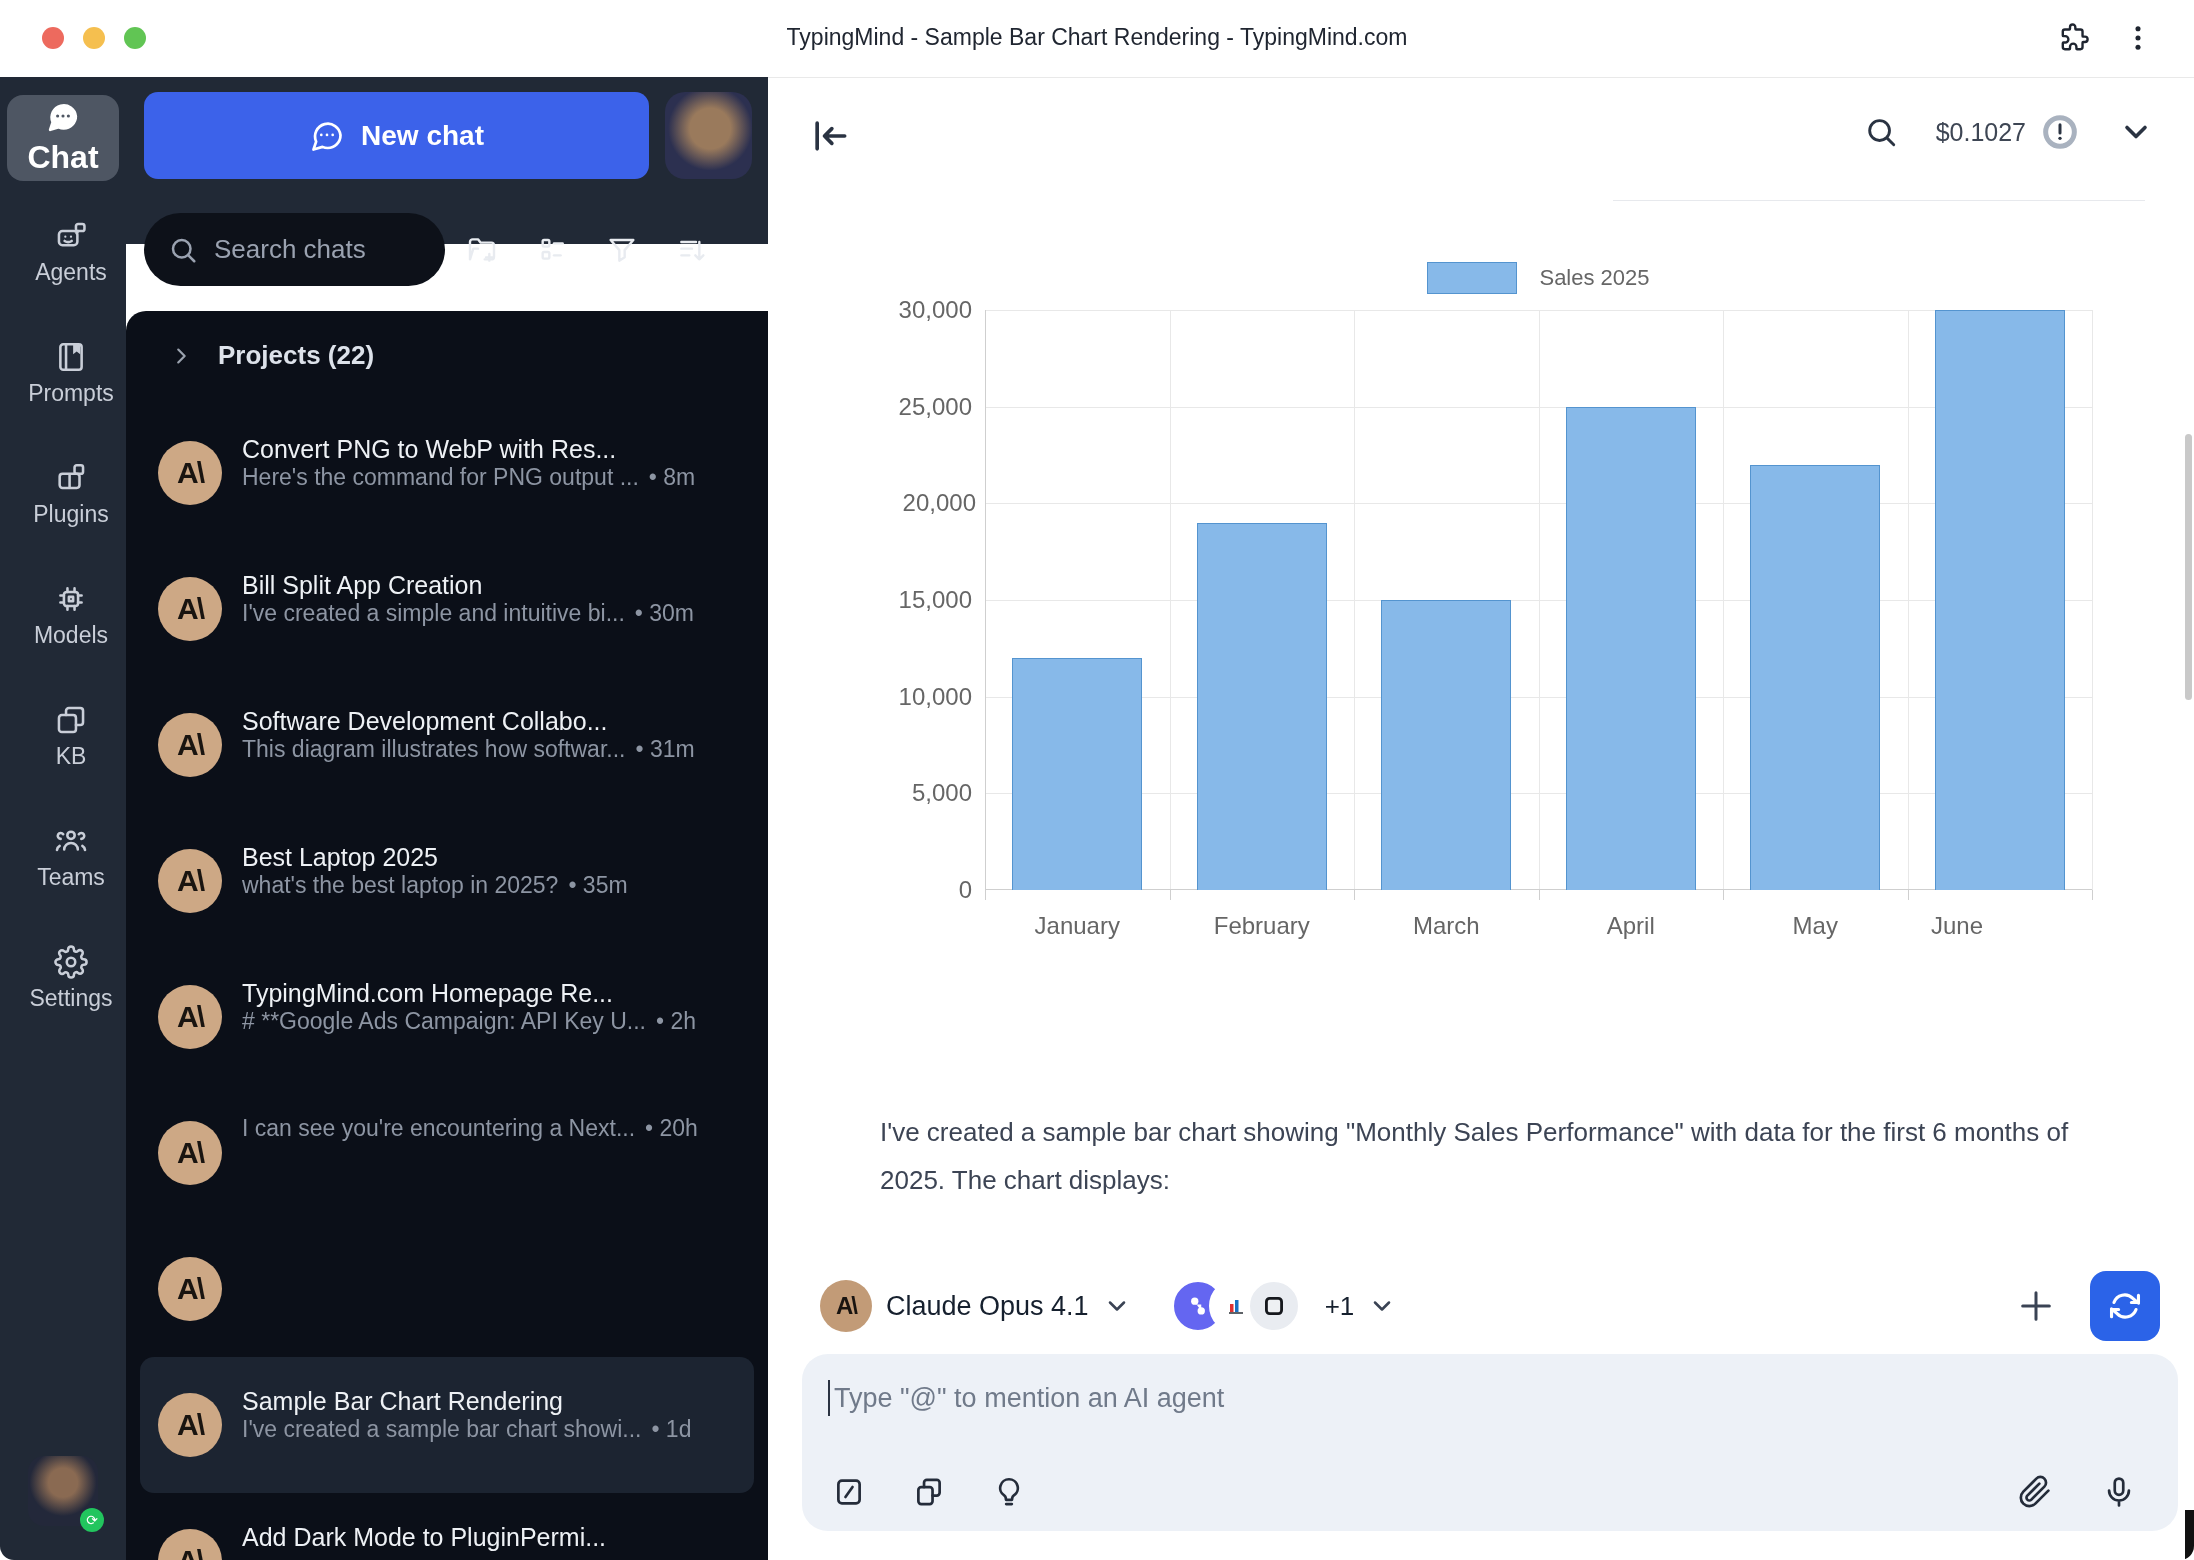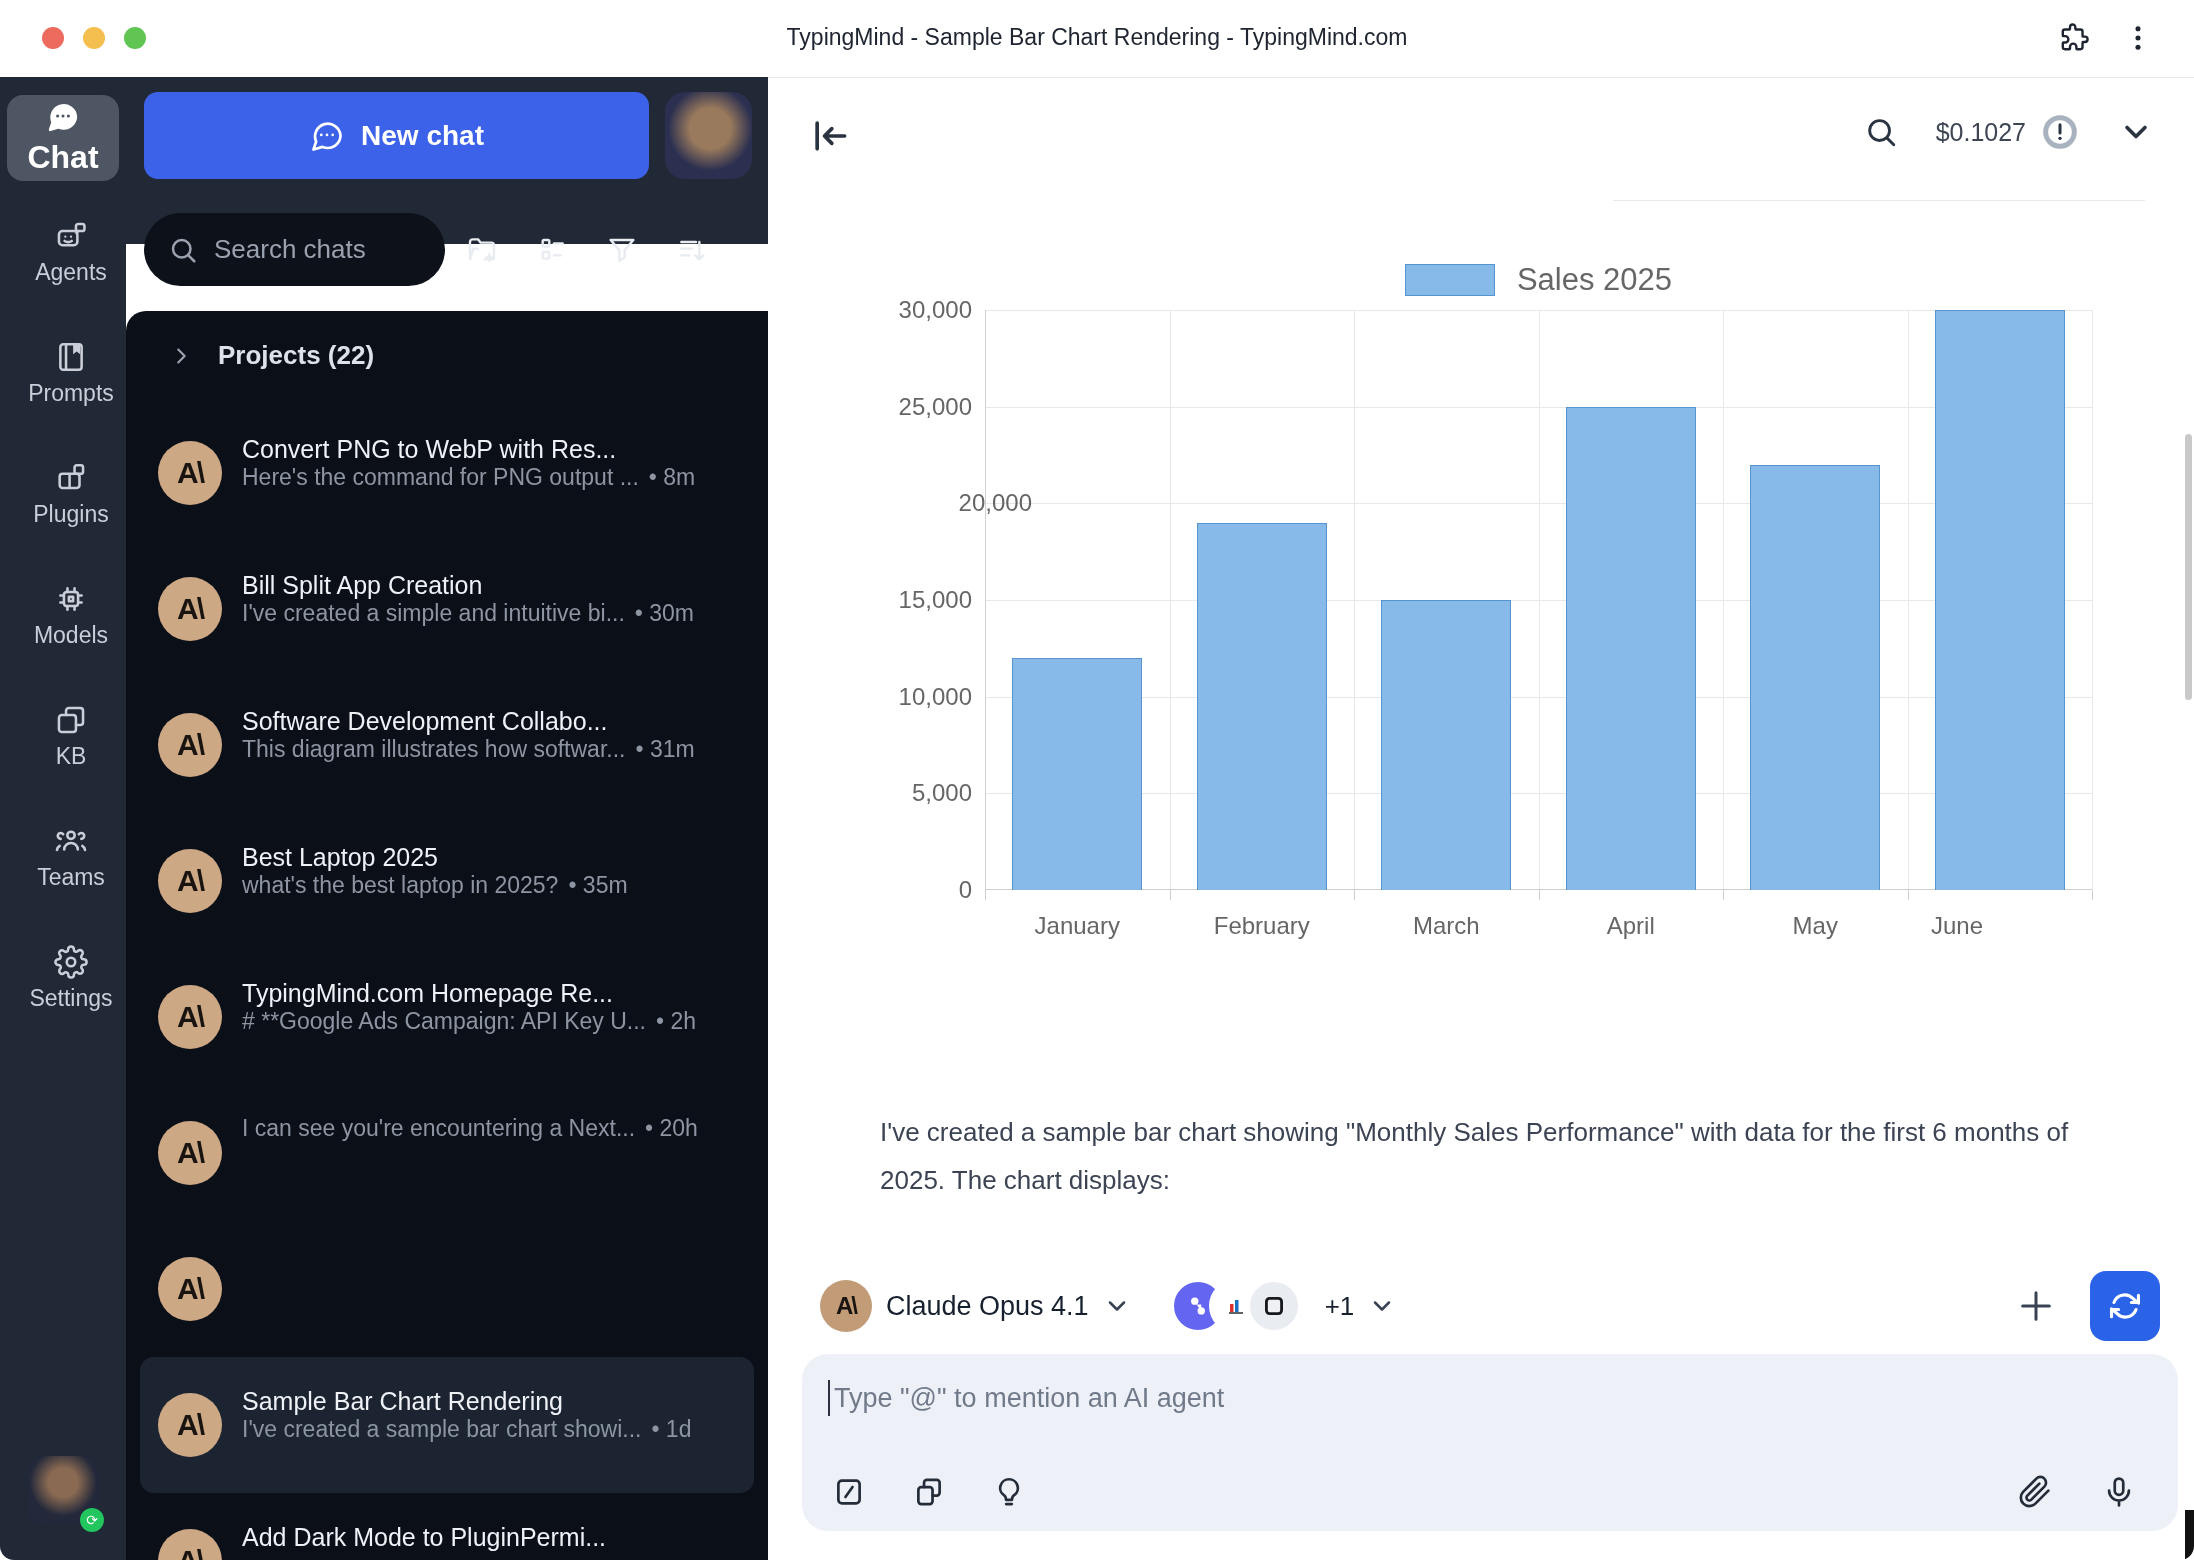--- a/index.html
+++ b/index.html
@@ -55,21 +55,21 @@
   .chat-subtitle{font-size:23px;color:#8d95a3;white-space:nowrap;overflow:hidden;flex:0 1 auto;}
   .chat-time{font-size:23px;color:#8d95a3;white-space:nowrap;flex:0 0 auto;}
   
   .main-back{position:absolute;left:808px;top:114px;color:#2a3342;cursor:pointer;}
   .main-head-right{position:absolute;right:40px;top:112px;display:flex;align-items:center;gap:38px;color:#2a3342;}
   .cost{font-size:25px;color:#3e4654;}
   .head-divider{position:absolute;left:1613px;top:200px;width:532px;height:1px;background:#e7e9ed;}
   
   .legend{position:absolute;left:985px;top:262px;width:1107px;display:flex;align-items:center;justify-content:center;gap:22px;}
   .legend-swatch{width:88px;height:30px;}
-  .legend-label{font-size:31px;color:#666666;}
+  .legend-label{font-size:22px;color:#666666;}
   #plot{position:absolute;left:985px;top:310px;width:1107px;height:580px;}
   .gl-h{position:absolute;left:0;width:100%;height:1px;background:#e8e8e8;}
   .gl-v{position:absolute;top:0;width:1px;height:100%;background:#e8e8e8;}
   .axis-left{position:absolute;left:0;top:0;width:1px;height:100%;background:#cfcfcf;}
   .axis-bottom{position:absolute;left:0;bottom:0;width:100%;height:1px;background:#cfcfcf;}
   .tick{position:absolute;width:1px;height:10px;background:#cfcfcf;top:100%;}
   .ylab{position:absolute;right:13px;transform:translateY(-50%);font-size:24px;color:#666666;}
   .bar{position:absolute;bottom:0;box-sizing:border-box;}
   .xlab{position:absolute;top:100%;margin-top:22px;transform:translateX(-50%);font-size:24px;color:#666666;}
   
@@ -365,21 +365,21 @@
   <div class="legend">
     <div class="legend-swatch" id="legend-swatch" style="background: rgb(135, 185, 233); border: 1px solid rgb(84, 148, 207);"></div>
     <span class="legend-label">Sales 2025</span>
   </div>
   <div id="plot">
       <div class="gl-h" style="top: 0px;"></div>
       <div class="ylab" style="top: 0px; right: 1120px;">30,000</div>
       <div class="gl-h" style="top: 96.6667px;"></div>
       <div class="ylab" style="top: 96.6667px; right: 1120px;">25,000</div>
       <div class="gl-h" style="top: 193.333px;"></div>
-      <div class="ylab" style="top: 193.333px; right: 1060px;">20,000</div>
+      <div class="ylab" style="top: 193.333px; right: 1116px;">20,000</div>
       <div class="gl-h" style="top: 290px;"></div>
       <div class="ylab" style="top: 290px; right: 1120px;">15,000</div>
       <div class="gl-h" style="top: 386.667px;"></div>
       <div class="ylab" style="top: 386.667px; right: 1120px;">10,000</div>
       <div class="gl-h" style="top: 483.333px;"></div>
       <div class="ylab" style="top: 483.333px; right: 1120px;">5,000</div>
       <div class="ylab" style="top: 580px; right: 1120px;">0</div>
       <div class="tick" style="left: 0px;"></div>
       <div class="gl-v" style="left: 184.5px;"></div>
       <div class="tick" style="left: 184.5px;"></div>

